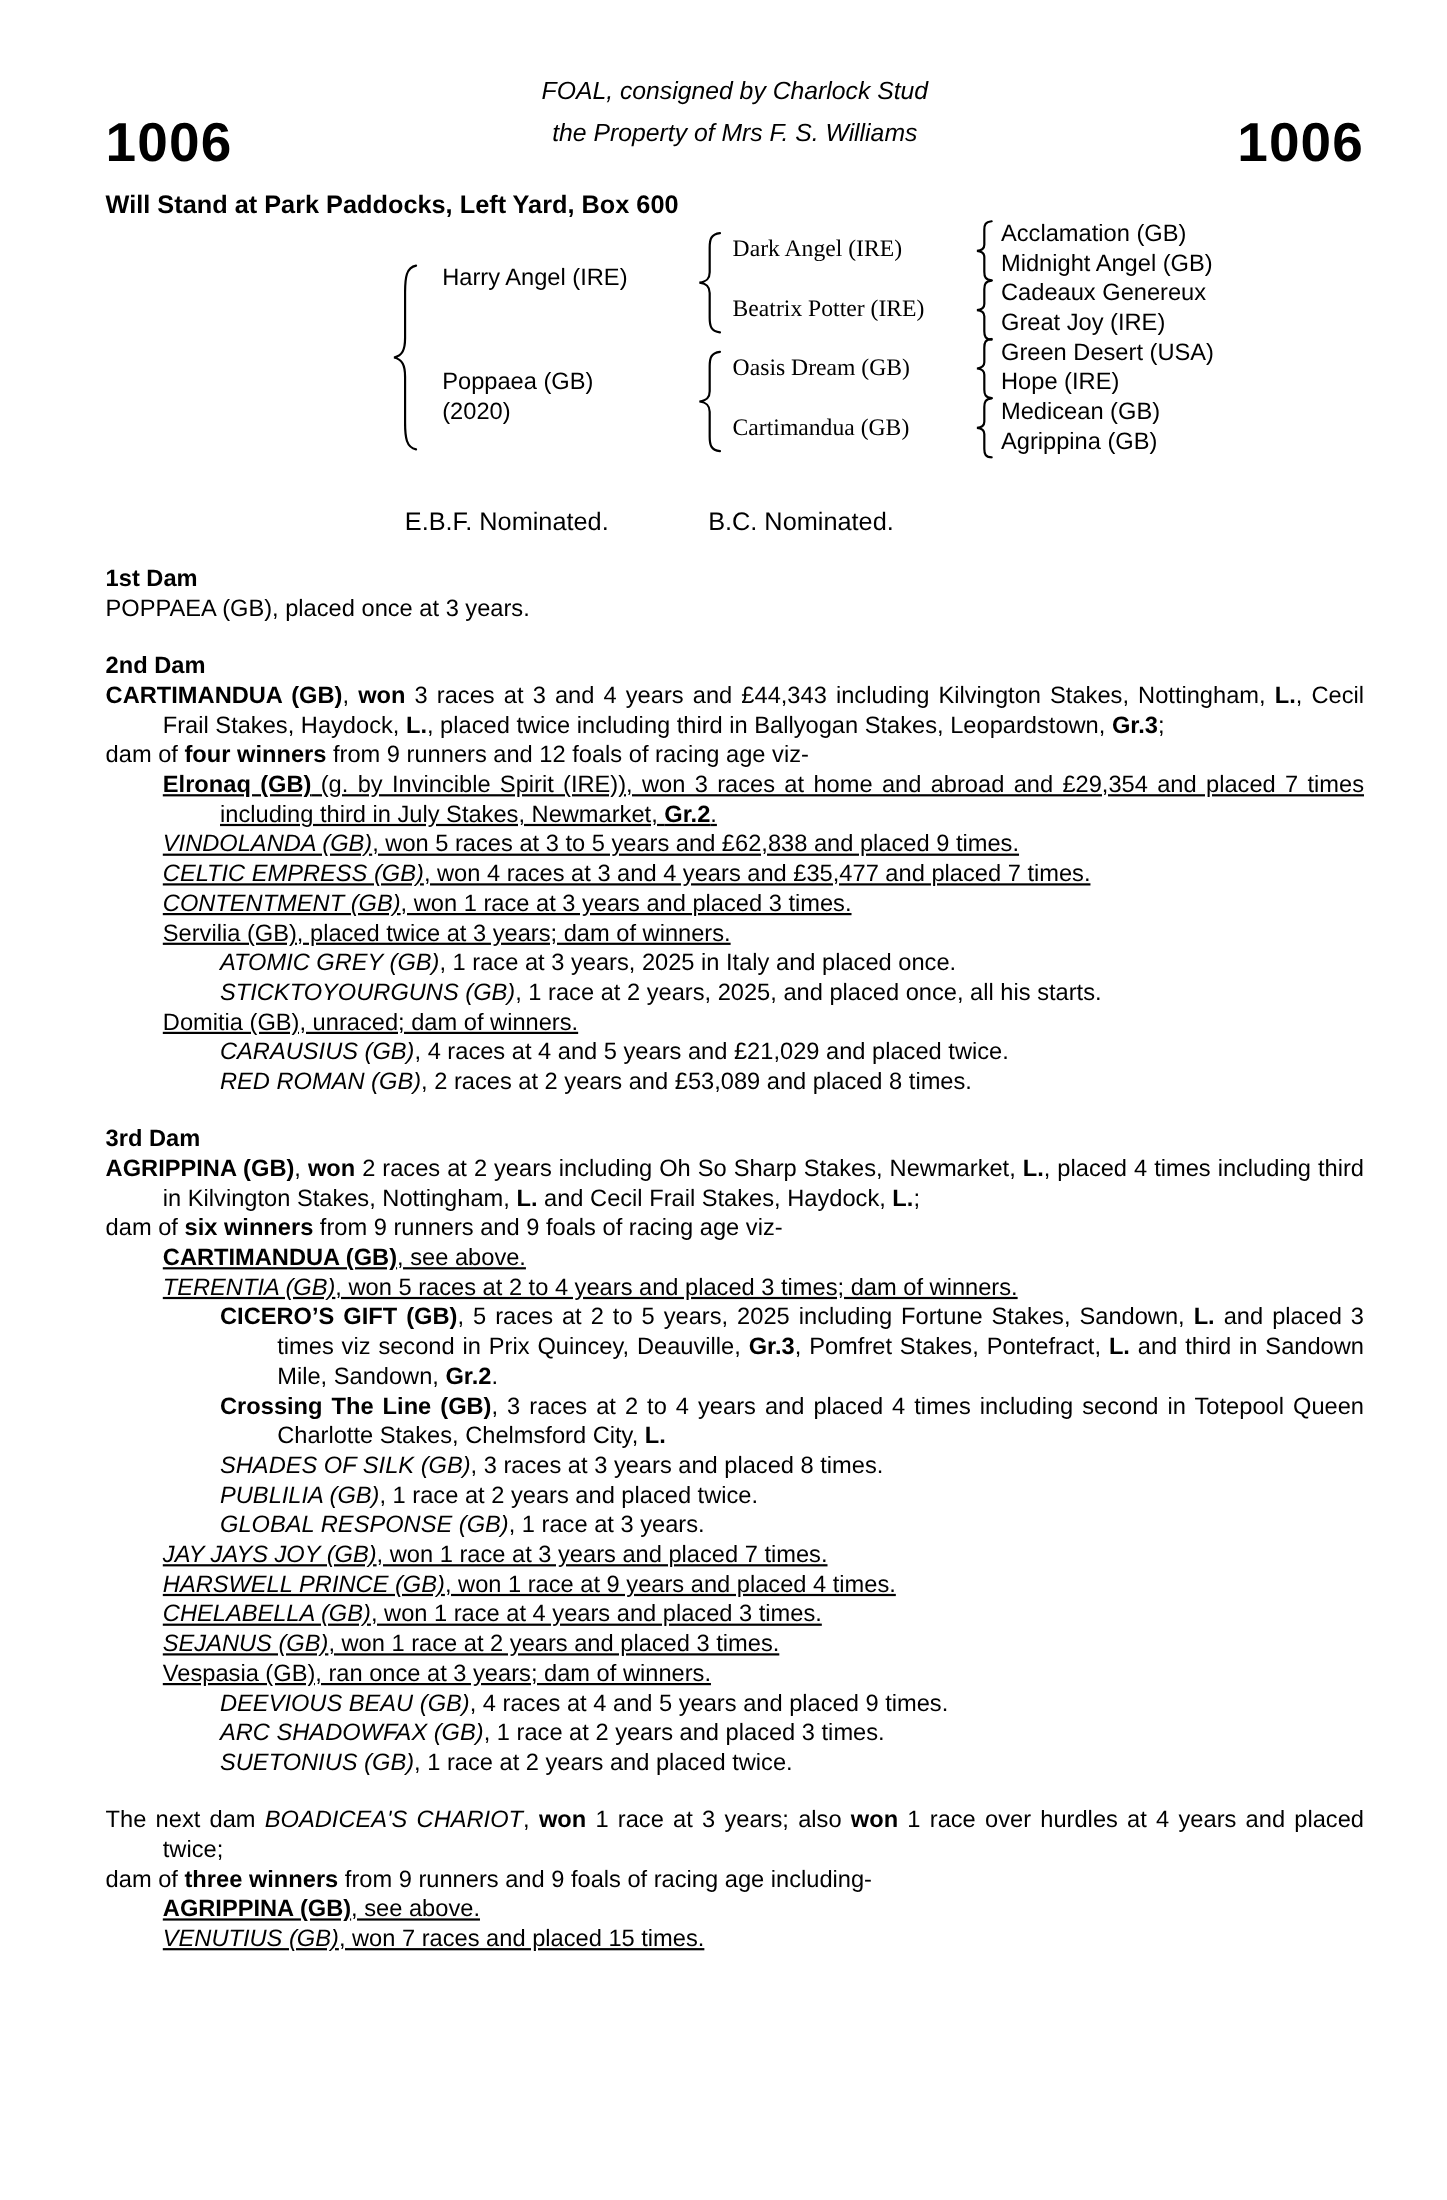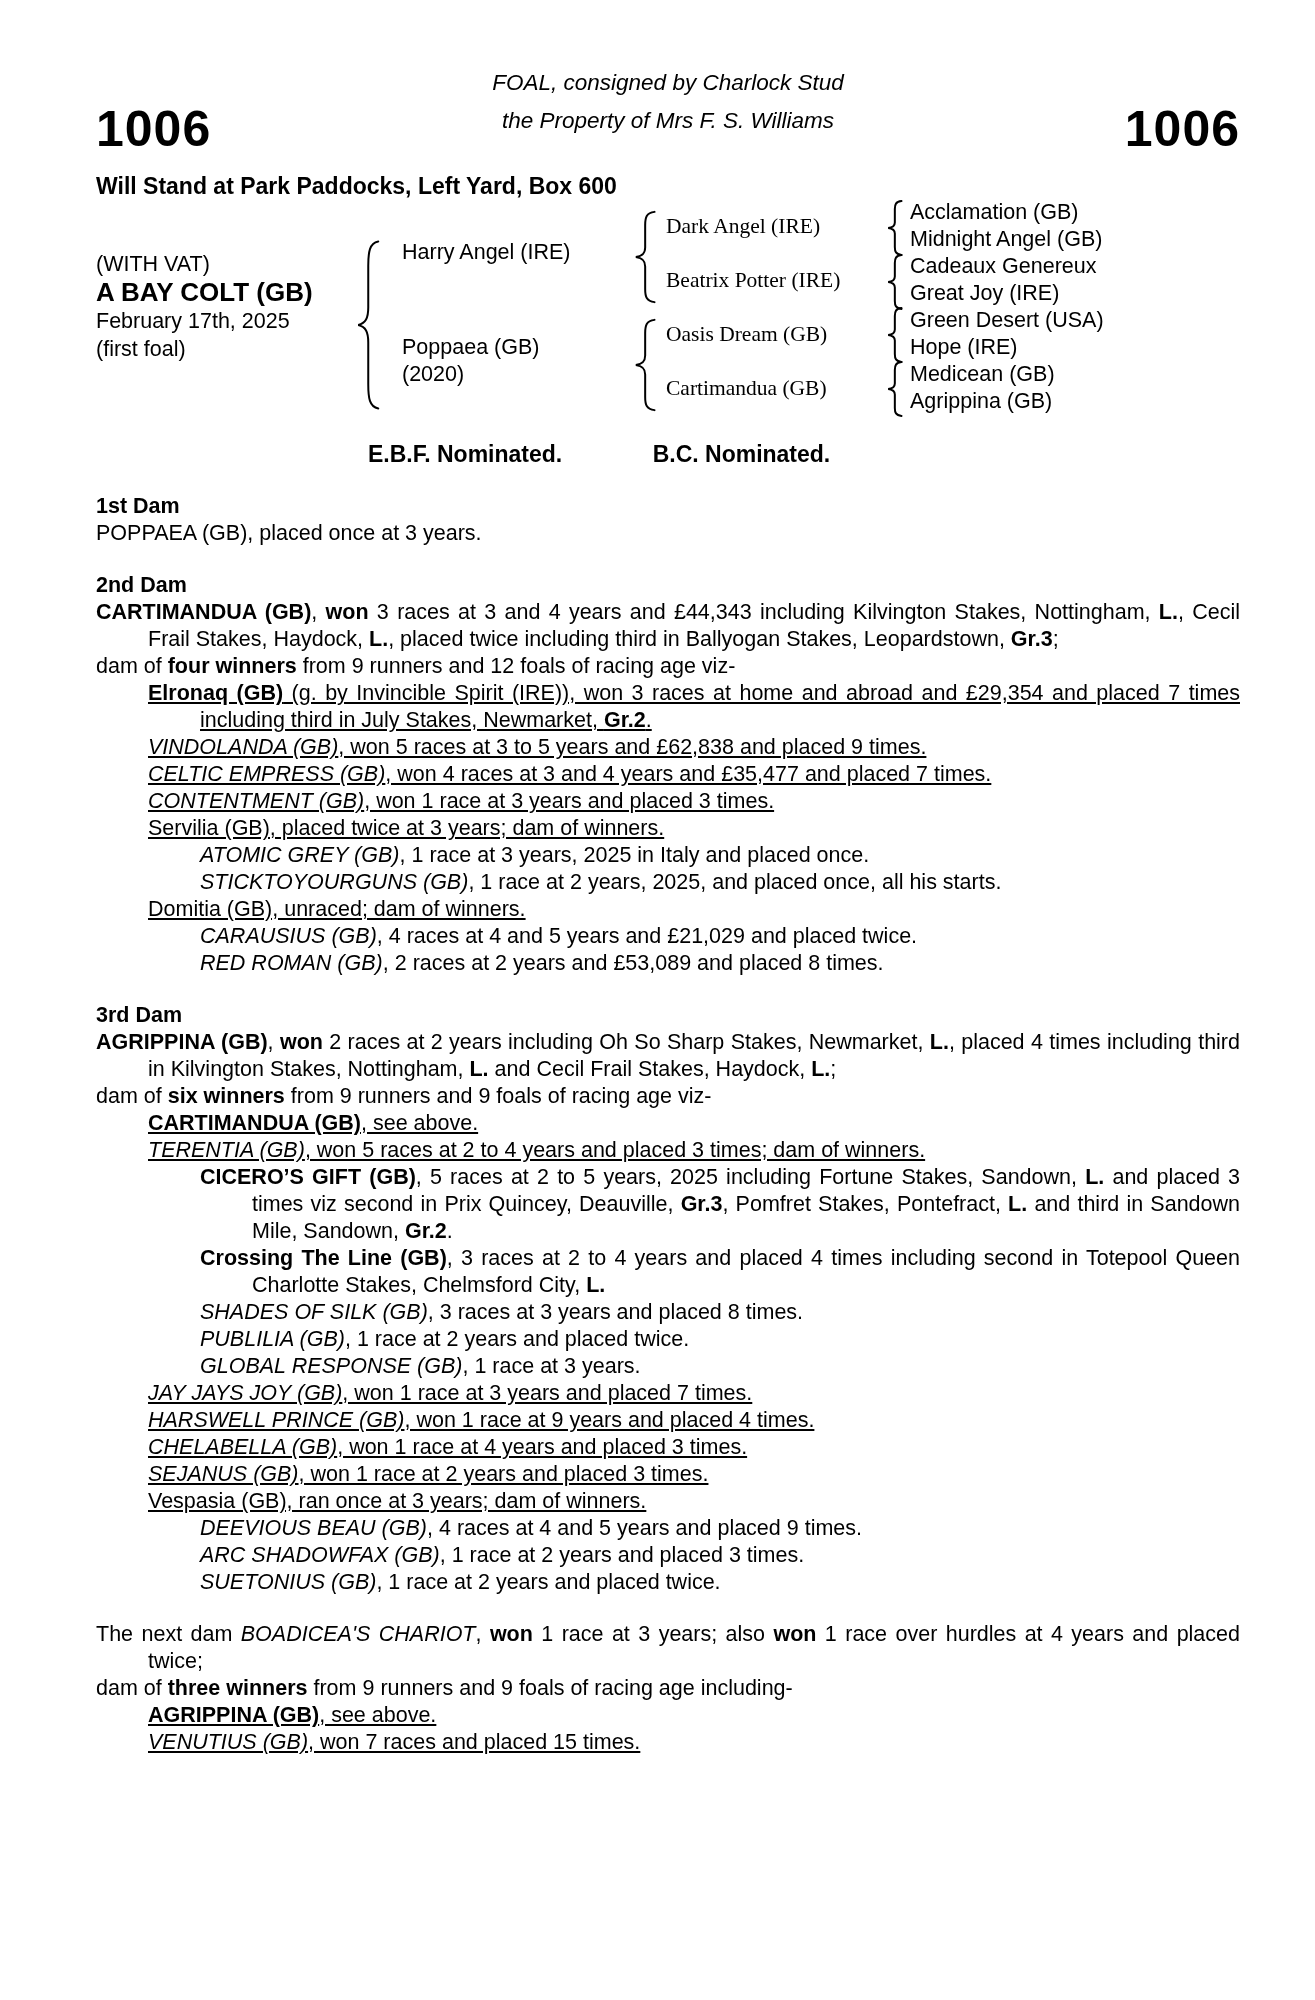--- a/index.html
+++ b/index.html
@@ -28,21 +28,21 @@
   .pedigree .abs { position: absolute; white-space: nowrap; }
   .foal-info { left: 0; top: 50px; line-height: 28px; }
   .foal-name { font-weight: bold; font-size: 26px; line-height: 29px; }
   .sire-name { left: 306px; top: 40px; }
   .dam-block { left: 306px; top: 134px; line-height: 27px; }
   .gp        { left: 570px; font-family: Liberation Serif, serif; }
   .gg-block  { left: 814px; top: -1px; line-height: 27px; }
   .brace { position: absolute; }
 
   
-  .noms { margin-top: 0; font-weight: bold; font-size: 23px; line-height: 28px; }
+  .noms { margin-top: 20px; font-weight: normal; font-size: 23px; line-height: 28px; }
   .noms .ebf { margin-left: 272px; }
   .noms .bc  { margin-left: 84px; }
 
   
   .sections { font-size: 21.5px; line-height: 27px; }
   .sections section { margin-top: 25px; }
   .sections h3 { font-size: 21.5px; line-height: 27px; margin: 0; font-weight: bold; }
   .sections h3:empty { display: none; }
   .para { text-align: justify; }
   .para.lvl0 { padding-left: 52px;  text-indent: -52px; }
@@ -61,26 +61,20 @@
     <div class="consign">
       <div>FOAL, consigned by Charlock Stud</div>
       <div>the Property of Mrs F. S. Williams</div>
     </div>
     <div class="lot right">1006</div>
   </div>
 
   <div class="stand">Will Stand at Park Paddocks, Left Yard, Box 600</div>
 
   <div class="pedigree">
-    <div class="abs foal-info">
-      <div>(WITH VAT)</div>
-      <div class="foal-name">A BAY COLT (GB)</div>
-      <div>February 17th, 2025</div>
-      <div>(first foal)</div>
-    </div>
 
     <svg class="brace" style="left:256px; top:38px; width:30px; height:174px" viewBox="0 0 24 100" preserveAspectRatio="none">
         <path d="M21 2 C14 3 13 8 13 16 L13 40 C13 46 11 49 5 50 C11 51 13 54 13 60 L13 84 C13 92 14 97 21 98" fill="none" stroke="#000" stroke-width="2" vector-effect="non-scaling-stroke" stroke-linecap="round"></path>
       </svg>
 
     <div class="abs sire-name">Harry Angel (IRE)</div>
     <div class="abs dam-block">
       <div>Poppaea (GB)</div>
       <div>(2020)</div>
     </div>

